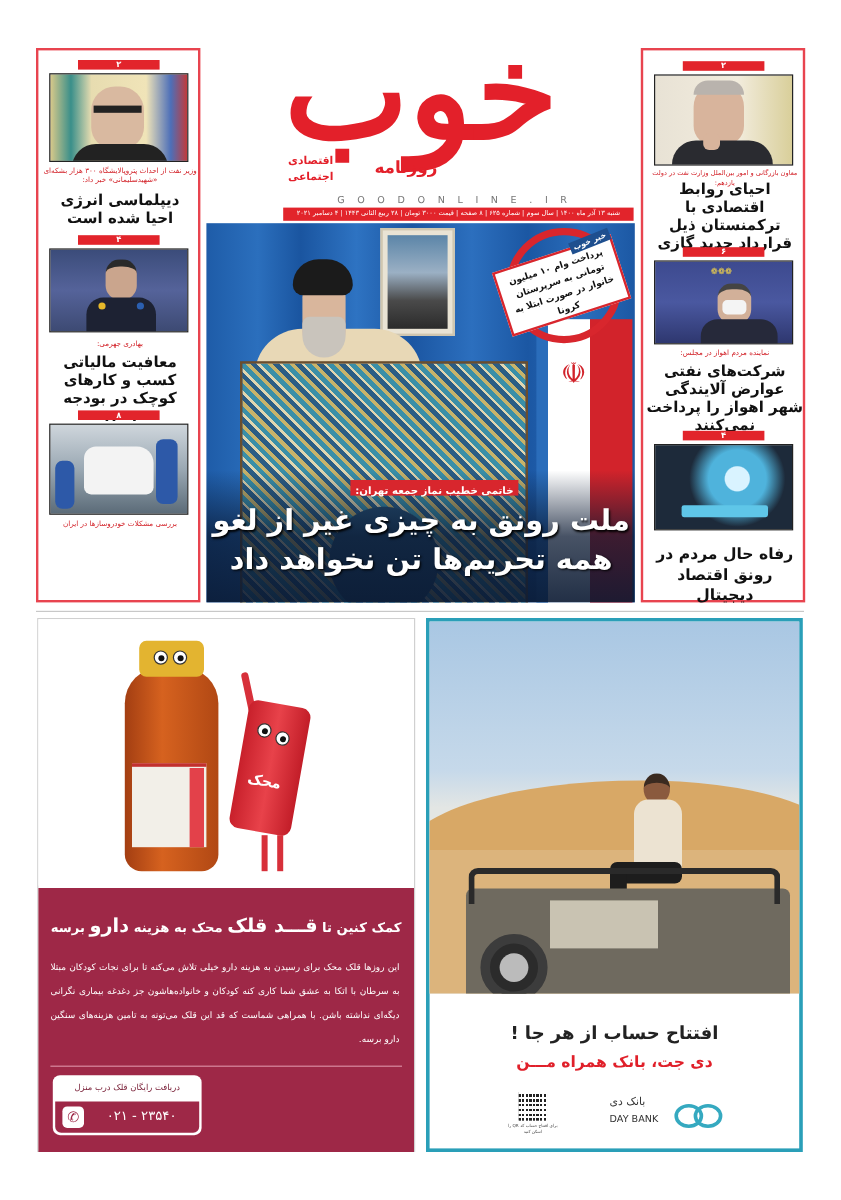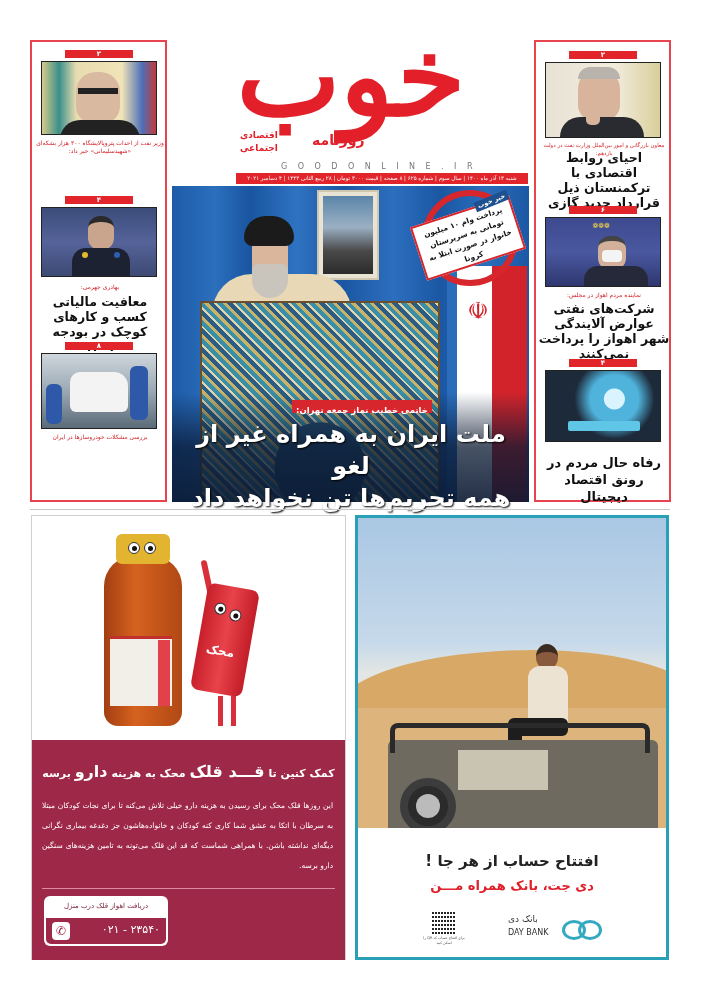--- a/index.html
+++ b/index.html
@@ -80,21 +80,21 @@
 
   .ad-left-panel { position: absolute; left: 0; top: 224px; width: 313px; height: 220px; background: #9e2847; color: #fff; }
   .ad-left-title { position: absolute; left: 10px; right: 10px; top: 22px; font-size: 11px; font-weight: bold; text-align: center; white-space: nowrap; }
   .ad-left-title .big { font-size: 16px; }
   .ad-left-body { position: absolute; left: 10px; right: 12px; top: 56px; font-size: 7.5px; line-height: 20px; text-align: justify; }
   .ad-left-rule { position: absolute; left: 10px; right: 10px; top: 148px; height: 1px; background: #d98ba0; }
   .contact-box { position: absolute; left: 12px; top: 156px; width: 124px; height: 50px; background: #fff; border-radius: 6px; }
   .contact-label { position: absolute; left: 0; right: 0; top: 6px; color: #7a2038; font-size: 7px; text-align: center; }
   .contact-phone-bar { position: absolute; left: 2px; right: 2px; top: 22px; height: 26px; background: #9e2847; border-radius: 0 0 5px 5px; }
   .phone-icon { position: absolute; left: 6px; top: 4px; width: 18px; height: 18px; background: #fff; border-radius: 4px; color: #9e2847; font-size: 12px; line-height: 18px; text-align: center; }
-  .phone-number { position: absolute; left: 30px; right: 6px; top: 5px; color: #fff; font-size: 11px; text-align: right; letter-spacing: 2px; direction: ltr; }
+  .phone-number { position: absolute; left: 30px; right: 6px; top: 5px; color: #fff; font-size: 11px; text-align: center; letter-spacing: 2px; direction: ltr; }
   .charity-logo { position: absolute; left: 236px; top: 158px; width: 58px; height: 58px; border-radius: 50%; border: 2px dashed #fff; }
   .charity-inner { position: absolute; left: 6px; top: 6px; width: 42px; height: 42px; border-radius: 50%; border: 1px solid #fff; color: #fff; font-size: 10px; font-weight: bold; text-align: center; line-height: 42px; }
 
   
   .ad-right { position: absolute; left: 355px; top: 515px; width: 314px; height: 445px; border: 3px solid #2a9fb8; background: #fff; }
   .ad-right-photo { position: absolute; left: 0; top: 0; width: 308px; height: 310px; overflow: hidden;
     background: linear-gradient(180deg, #a9c7e3 0%, #c6d9ea 40%, #e3e6e4 50%); }
   .dune1 { position: absolute; left: -20px; top: 132px; width: 360px; height: 110px; background: #d8a866; border-radius: 60% 50% 0 0; }
   .dune2 { position: absolute; left: -10px; top: 190px; width: 340px; height: 130px; background: #dcb47c; }
   .jeep-body { position: absolute; left: 30px; top: 222px; width: 270px; height: 90px; background: #6f6a5f; border-radius: 6px 6px 0 0; }
@@ -131,20 +131,21 @@
 
 <div class="side-col left">
 
   <div class="page-tag" style="left:33px; top:8px; width:68px;">۲</div>
   <div class="thumb" style="left:9px; top:19px; width:116px; height:74px; background: linear-gradient(90deg, #d8c98a 0%, #3a8f8a 15%, #e7dcb0 30%, #f0e4b8 70%, #4d6fb8 88%, #c23a3a 100%);">
     <div style="position:absolute; left:34px; top:10px; width:44px; height:52px; background:#d9b9a0; border-radius:20px 20px 18px 18px;"></div>
     <div style="position:absolute; left:36px; top:26px; width:40px; height:6px; background:#222;"></div>
     <div style="position:absolute; left:18px; top:58px; width:80px; height:20px; background:#222; border-radius:20px 20px 0 0;"></div>
   </div>
   <div class="kicker" style="left:4px; top:97px; width:128px;">وزیر نفت از احداث پتروپالایشگاه ۳۰۰ هزار بشکه‌ای «شهیدسلیمانی» خبر داد:</div>
+  <div class="headline" style="left:14px; top:117px; width:108px;">دیپلماسی انرژی احیا شده است</div>
 
   <div class="page-tag" style="left:33px; top:154px; width:68px;">۴</div>
   <div class="thumb" style="left:9px; top:165px; width:116px; height:70px; background: linear-gradient(180deg, #3b4c7a 0%, #55639a 50%, #3d4a73 100%);">
     <div style="position:absolute; left:46px; top:8px; width:26px; height:34px; background:#caa58d; border-radius:12px; border-top:6px solid #2a2a2a;"></div>
     <div style="position:absolute; left:30px; top:40px; width:58px; height:34px; background:#1d2233; border-radius:14px 14px 0 0;"></div>
     <div style="position:absolute; left:40px; top:44px; width:6px; height:6px; background:#e6b82a; border-radius:50%;"></div>
     <div style="position:absolute; left:72px; top:44px; width:6px; height:6px; background:#2b5fb0; border-radius:50%;"></div>
   </div>
   <div class="kicker" style="left:4px; top:241px; width:128px;">بهادری جهرمی:</div>
   <div class="headline" style="left:4px; top:252px; width:128px;">معافیت مالیاتی کسب و کارهای کوچک در بودجه ۱۴۰۱</div>
@@ -203,21 +204,21 @@
   <div class="main-shade"></div>
 
   <div class="badge-wrap">
     <div class="badge-ring"></div>
     <div class="badge-card">پرداخت وام ۱۰ میلیون تومانی به سرپرستان خانوار در صورت ابتلا به کرونا</div>
     <div class="badge-tag">خبر خوب</div>
   </div>
 </div>
 <div class="main-kicker">خاتمی خطیب نماز جمعه تهران:</div>
 <div class="main-headline">
-  <div>ملت ایران به همراه غیر از لغو</div>
+  <div>ملت رونق به چیزی غیر از لغو</div>
   <div>همه تحریم‌ها تن نخواهد داد</div>
 </div>
 
 <div class="divider-line"></div>
 
 <div class="ad-left">
   <div class="ad-left-illus">
     <div class="bottle"></div>
     <div class="bottle-cap">
       <div class="eye" style="left:12px; top:8px;"></div>
@@ -237,21 +238,21 @@
     <div class="ad-left-title">
       <span>کمک کنین تا</span>
       <span class="big">قـــد قلک</span>
       <span>محک به هزینه</span>
       <span class="big">دارو</span>
       <span>برسه</span>
     </div>
     <div class="ad-left-body">این روزها قلک محک برای رسیدن به هزینه دارو خیلی تلاش می‌کنه تا برای نجات کودکان مبتلا به سرطان با اتکا به عشق شما کاری کنه کودکان و خانواده‌هاشون جز دغدغه بیماری نگرانی دیگه‌ای نداشته باشن. با همراهی شماست که قد این قلک می‌تونه به تامین هزینه‌های سنگین دارو برسه.</div>
     <div class="ad-left-rule"></div>
     <div class="contact-box">
-      <div class="contact-label">دریافت اهواز قلک درب منزل</div>
+      <div class="contact-label">دریافت رایگان قلک درب منزل</div>
       <div class="contact-phone-bar">
         <div class="phone-icon">✆</div>
         <div class="phone-number">۰۲۱ - ۲۳۵۴۰</div>
       </div>
     </div>
   </div>
 </div>
 
 <div class="ad-right">
   <div class="ad-right-photo">

